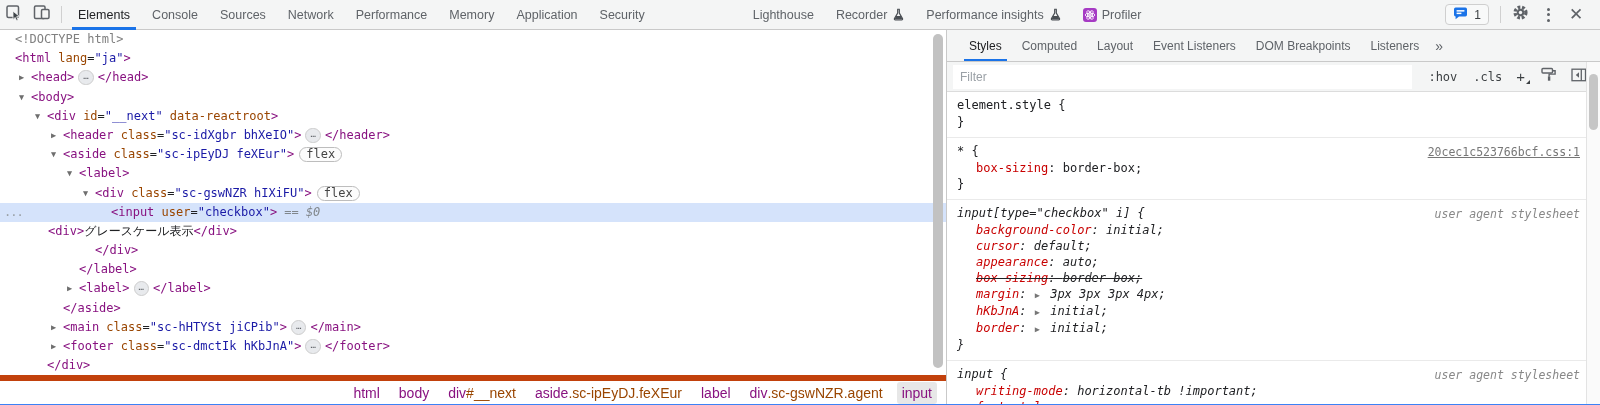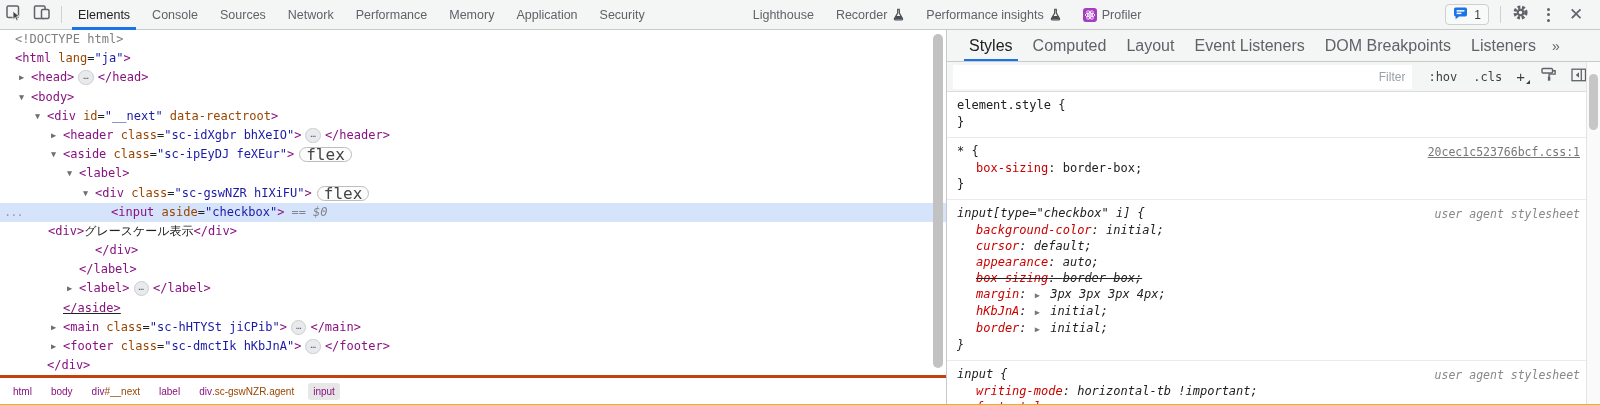--- a/index.html
+++ b/index.html
@@ -1,17 +1,17 @@
 <!DOCTYPE html>
 <html style="--accent: #1a73e8; --selbg: #d5e3fb; --tagc: #881280; --attrc: #994500; --valc: #1a1aa6; --propc: #c80000;"><head>
 <meta charset="utf-8">
 <style>
   html,body{margin:0;padding:0;background:#fff;}
   *{box-sizing:border-box;}
-  .devtools{width:1600px;height:405px;overflow:hidden;background:#eab308;font-family:"Liberation Sans",sans-serif;position:relative;}
+  .devtools{width:1600px;height:405px;overflow:hidden;background:#3b82f6;font-family:"Liberation Sans",sans-serif;position:relative;}
 
   
   .toolbar{height:30px;background:#f4f5f5;border-bottom:1px solid #c9c9c9;display:flex;align-items:center;}
   .tbtn{width:28px;height:28px;display:flex;align-items:center;justify-content:center;flex:none;}
   .vsep{width:1px;height:17px;background:#d0d0d0;margin:0 5px;flex:none;}
   .tabs{display:flex;align-items:center;height:30px;}
   .tab{height:30px;display:flex;align-items:center;padding:0 11px;font-size:12.5px;color:#5f6368;position:relative;white-space:nowrap;}
   .tab.sel{color:#202124;}
   .tab.sel::after{content:"";position:absolute;left:5px;right:5px;bottom:0;height:2.5px;background:var(--accent,#1a73e8);}
   .tab-spacer{width:86px;height:1px;}
@@ -28,37 +28,37 @@
   .elements{width:947px;flex:none;position:relative;border-right:1px solid #c9c9c9;background:#fff;}
   .tree{position:absolute;top:0;left:0;right:0;bottom:29px;overflow:hidden;font:12px/19.2px "DejaVu Sans Mono","Liberation Mono",monospace;color:#202124;}
   .trow{position:relative;white-space:nowrap;height:19.2px;}
   .trow.sel{background:var(--selbg,#d5e3fb);}
   .marker{position:absolute;left:4px;top:0;color:#9aa0a6;letter-spacing:-1px;}
   .arrow{position:absolute;top:0;font-size:8.5px;color:#6e6e6e;line-height:19.2px;}
   .tk-tag{color:var(--tagc,#881280);} .tk-attr{color:var(--attrc,#994500);}
   .tk-val{color:var(--valc,#1a1aa6);} .tk-pun{color:#202124;} .tk-txt{color:#202124;}
   .tk-gray{color:#808080;} .tk-eq{color:#80868b;font-style:italic;margin-left:7px;}
   .pill{display:inline-block;background:#e8eaed;border:1px solid #cdcdcd;border-radius:8px;color:#5f6368;font-size:9px;line-height:9px;padding:1px 4px 3px;margin:0 4px;vertical-align:middle;}
-  .badge{display:inline-block;border:1px solid #bdbdbd;border-radius:9px;background:#fcfcfc;color:#444;font-size:16px;line-height:13px;padding:0 6px;margin-left:5px;vertical-align:middle;font-family:"DejaVu Sans Mono","Liberation Mono",monospace;}
+  .badge{display:inline-block;border:1px solid #bdbdbd;border-radius:9px;background:#fcfcfc;color:#444;font-size:12px;line-height:13px;padding:0 6px;margin-left:5px;vertical-align:middle;font-family:"DejaVu Sans Mono","Liberation Mono",monospace;}
   .lthumb{position:absolute;top:4px;right:3px;width:10px;height:334px;border-radius:5px;background:#c2c2c2;z-index:5;}
 
-  .breadcrumbs{position:absolute;left:0;right:0;bottom:0;height:29px;background:#fff;border-top:3px solid #c2410c;display:flex;align-items:center;padding-left:8px;font-size:10px;overflow:hidden;}
+  .breadcrumbs{position:absolute;left:0;right:0;bottom:0;height:29px;background:#fff;border-top:6px solid #c2410c;display:flex;align-items:center;padding-left:8px;font-size:14px;overflow:hidden;justify-content:flex-end;}
   .crumb{display:flex;padding:3px 5px;border-radius:3px;margin-right:9px;white-space:nowrap;}
   .crumb.sel{background:#e7e7e7;}
   .ctag{color:var(--tagc,#881280);} .crest{color:var(--attrc,#994500);}
 
   
   .styles{flex:1;position:relative;background:#fff;}
   .stabs{height:32px;background:#f4f5f5;border-bottom:1px solid #c9c9c9;display:flex;align-items:center;padding-left:12px;}
-  .stab{height:31px;display:flex;align-items:center;padding:0 10px;font-size:16px;color:#5f6368;position:relative;white-space:nowrap;}
+  .stab{height:31px;display:flex;align-items:center;padding:0 10px;font-size:12px;color:#5f6368;position:relative;white-space:nowrap;}
   .stab.sel{color:#202124;}
   .stab.sel::after{content:"";position:absolute;left:5px;right:5px;bottom:0;height:2.5px;background:var(--accent,#1a73e8);}
   .stab-more{color:#5f6368;font-size:14px;padding:0 6px;}
   .filter-row{height:30px;background:#f4f5f5;border-bottom:1px solid #dcdcdc;display:flex;align-items:center;padding:0 6px;}
-  .filter-input{flex:1;height:24px;border:none;outline:none;background:#fff;font:12px "Liberation Sans",sans-serif;color:#202124;padding:0 7px;margin-right:8px;text-align:right;}
+  .filter-input{flex:1;height:24px;border:none;outline:none;background:#fff;font:12px "Liberation Sans",sans-serif;color:#202124;padding:0 7px;margin-right:8px;}
   .filter-input::placeholder{color:#9aa0a6;}
   .fbtn{font:12px "DejaVu Sans Mono","Liberation Mono",monospace;color:#3c4043;margin:0 8px;white-space:nowrap;}
   .plus-btn{position:relative;font-size:15px;color:#3c4043;margin:0 9px 0 6px;line-height:1;}
   .plus-btn::after{content:"";position:absolute;right:-5px;bottom:0;border:2.5px solid transparent;border-right-color:#3c4043;border-bottom-color:#3c4043;}
   .ibtn{display:flex;align-items:center;margin:0 7px;}
 
   .styles-content{position:absolute;top:62px;left:0;right:0;bottom:0;overflow:hidden;font:12px/16px "DejaVu Sans Mono","Liberation Mono",monospace;color:#202124;background:#fff;}
   .sec{border-bottom:1px solid #eaeaea;padding:5px 26px 6px 10px;position:relative;}
   .sec.ua{font-style:italic;}
   .selline{line-height:17px;}
@@ -196,41 +196,45 @@
       <div class="tree" id="dom-tree">
           <div class="trow" style="padding-left: 15px;"><span class="tk-gray">&lt;!DOCTYPE html&gt;</span></div>
           <div class="trow" style="padding-left: 15px;"><span class="tk-tag">&lt;html</span><span class="tk-attr"> lang</span><span class="tk-pun">=</span><span class="tk-val">"ja"</span><span class="tk-tag">&gt;</span></div>
           <div class="trow" style="padding-left: 31px;"><span class="arrow" style="left: 19px;">▶</span><span class="tk-tag">&lt;head&gt;</span><span class="pill">…</span><span class="tk-tag">&lt;/head&gt;</span></div>
           <div class="trow" style="padding-left: 31px;"><span class="arrow" style="left: 19px;">▼</span><span class="tk-tag">&lt;body&gt;</span></div>
           <div class="trow" style="padding-left: 47px;"><span class="arrow" style="left: 35px;">▼</span><span class="tk-tag">&lt;div</span><span class="tk-attr"> id</span><span class="tk-pun">=</span><span class="tk-val">"__next"</span><span class="tk-attr"> data-reactroot</span><span class="tk-tag">&gt;</span></div>
           <div class="trow" style="padding-left: 63px;"><span class="arrow" style="left: 51px;">▶</span><span class="tk-tag">&lt;header</span><span class="tk-attr"> class</span><span class="tk-pun">=</span><span class="tk-val">"sc-idXgbr bhXeIO"</span><span class="tk-tag">&gt;</span><span class="pill">…</span><span class="tk-tag">&lt;/header&gt;</span></div>
           <div class="trow" style="padding-left: 63px;"><span class="arrow" style="left: 51px;">▼</span><span class="tk-tag">&lt;aside</span><span class="tk-attr"> class</span><span class="tk-pun">=</span><span class="tk-val">"sc-ipEyDJ feXEur"</span><span class="tk-tag">&gt;</span><span class="badge">flex</span></div>
           <div class="trow" style="padding-left: 79px;"><span class="arrow" style="left: 67px;">▼</span><span class="tk-tag">&lt;label&gt;</span></div>
           <div class="trow" style="padding-left: 95px;"><span class="arrow" style="left: 83px;">▼</span><span class="tk-tag">&lt;div</span><span class="tk-attr"> class</span><span class="tk-pun">=</span><span class="tk-val">"sc-gswNZR hIXiFU"</span><span class="tk-tag">&gt;</span><span class="badge">flex</span></div>
-          <div class="trow sel" style="padding-left: 111px;"><span class="marker">...</span><span class="tk-tag">&lt;input</span><span class="tk-attr"> aside</span><span class="tk-pun">=</span><span class="tk-val">"checkbox"</span><span class="tk-tag">&gt;</span><span class="tk-eq">== $0</span></div>
+          <div class="trow sel" style="padding-left: 111px;"><span class="marker">...</span><span class="tk-tag">&lt;input</span><span class="tk-attr"> user</span><span class="tk-pun">=</span><span class="tk-val">"checkbox"</span><span class="tk-tag">&gt;</span><span class="tk-eq">== $0</span></div>
           <div class="trow" style="padding-left: 48px;"><span class="tk-tag">&lt;div&gt;</span><span class="tk-txt">グレースケール表示</span><span class="tk-tag">&lt;/div&gt;</span></div>
           <div class="trow" style="padding-left: 95px;"><span class="tk-tag">&lt;/div&gt;</span></div>
           <div class="trow" style="padding-left: 79px;"><span class="tk-tag">&lt;/label&gt;</span></div>
           <div class="trow" style="padding-left: 79px;"><span class="arrow" style="left: 67px;">▶</span><span class="tk-tag">&lt;label&gt;</span><span class="pill">…</span><span class="tk-tag">&lt;/label&gt;</span></div>
-          <div class="trow" style="padding-left: 63px; text-decoration: underline;"><span class="tk-tag">&lt;/aside&gt;</span></div>
+          <div class="trow" style="padding-left: 63px;"><span class="tk-tag">&lt;/aside&gt;</span></div>
           <div class="trow" style="padding-left: 63px;"><span class="arrow" style="left: 51px;">▶</span><span class="tk-tag">&lt;main</span><span class="tk-attr"> class</span><span class="tk-pun">=</span><span class="tk-val">"sc-hHTYSt jiCPib"</span><span class="tk-tag">&gt;</span><span class="pill">…</span><span class="tk-tag">&lt;/main&gt;</span></div>
           <div class="trow" style="padding-left: 63px;"><span class="arrow" style="left: 51px;">▶</span><span class="tk-tag">&lt;footer</span><span class="tk-attr"> class</span><span class="tk-pun">=</span><span class="tk-val">"sc-dmctIk hKbJnA"</span><span class="tk-tag">&gt;</span><span class="pill">…</span><span class="tk-tag">&lt;/footer&gt;</span></div>
           <div class="trow" style="padding-left: 47px;"><span class="tk-tag">&lt;/div&gt;</span></div>
         </div>
       <div class="lthumb"></div>
       <div class="breadcrumbs" id="crumbs">
           <span class="crumb">
             <span class="ctag">html</span>
           </span>
           <span class="crumb">
             <span class="ctag">body</span>
           </span>
           <span class="crumb">
             <span class="ctag">div</span>
             <span class="crest">#__next</span>
+          </span>
+          <span class="crumb">
+            <span class="ctag">aside</span>
+            <span class="crest">.sc-ipEyDJ.feXEur</span>
           </span>
           <span class="crumb">
             <span class="ctag">label</span>
           </span>
           <span class="crumb">
             <span class="ctag">div</span>
             <span class="crest">.sc-gswNZR.agent</span>
           </span>
           <span class="crumb sel">
             <span class="ctag">input</span>

